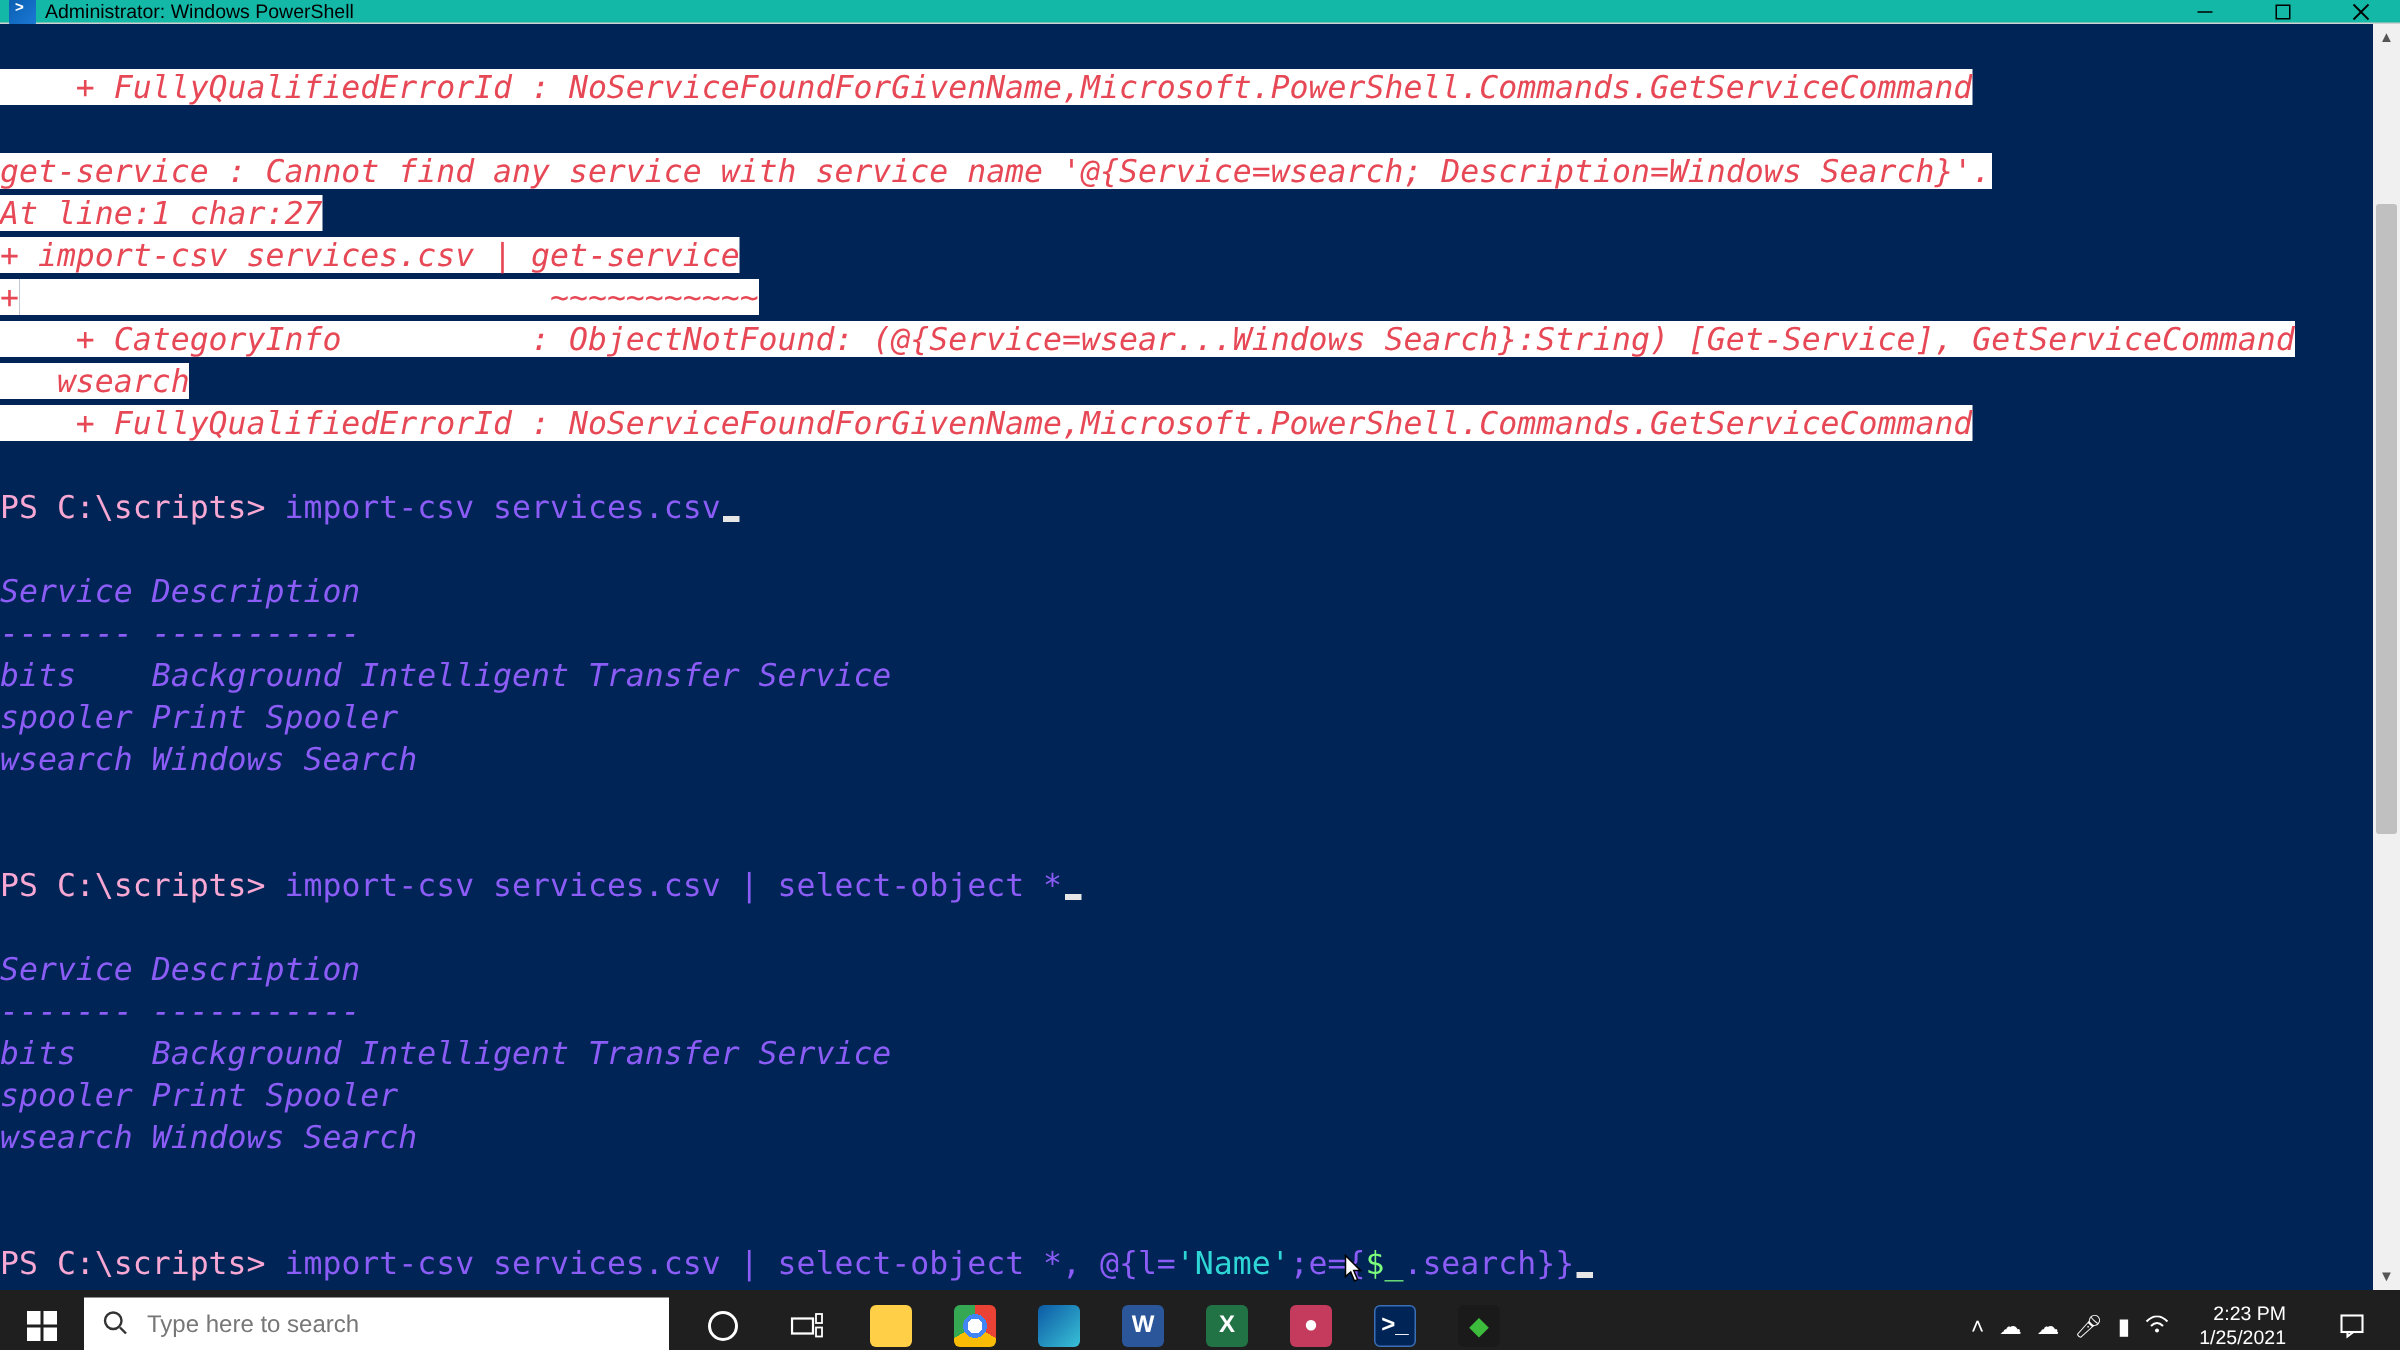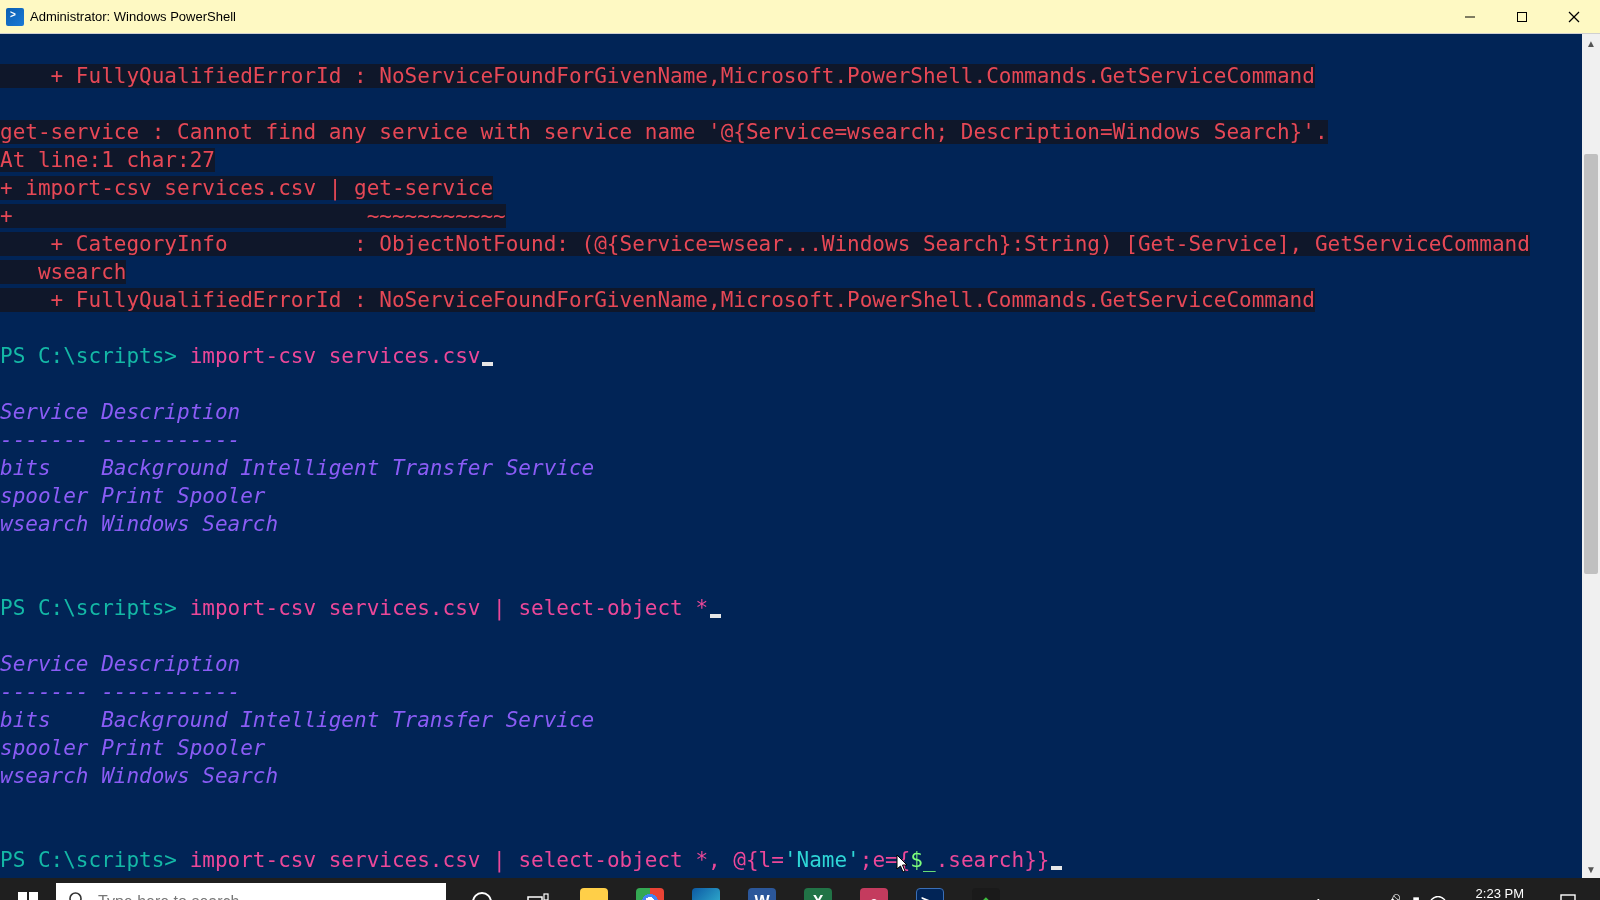--- a/index.html
+++ b/index.html
@@ -1,21 +1,21 @@
 <!DOCTYPE html>
 <html><head>
 <meta charset="utf-8">
 <style>
   * { margin: 0; padding: 0; box-sizing: border-box; }
   html, body { width: 1600px; height: 900px; overflow: hidden; font-family: "Segoe UI", Tahoma, sans-serif; background: #000; }
   
   
   .titlebar {
-    height: 34px;
-    background: #fef9c3;
+    height: 16px;
+    background: #14b8a6;
     display: flex;
     align-items: center;
     border-bottom: 1px solid #d0d0d0;
     position: relative;
   }
   .titlebar .app-icon {
     width: 18px; height: 18px;
     margin: 0 6px;
     background: linear-gradient(135deg,#0a5fb1,#1b79d6);
     border-radius: 2px;
@@ -86,23 +86,23 @@
     position:absolute;
     left:0;right:0;
     height:18px;
     display:flex;align-items:center;justify-content:center;
     font-size:10px;color:#555;
   }
   .scrollbar .arrow-up{top:0;}
   .scrollbar .arrow-down{bottom:0;}
   
   
-  .err { color:#e74856; background:#0f172a; }
-  .prompt { color:#14b8a6; }
-  .cmd { color:#ec4899; }
+  .err { color:#e74856; background:#ffffff;font-style:italic; }
+  .prompt { color:#f9a8d4; }
+  .cmd { color:#8b5cf6; }
   .out { color:#8b5cf6;font-style:italic; }
   .str { color:#2ed6d6;text-align:center; }
   .var { color:#7cff7c; }
   .cursor {
     display:inline-block;
     width:11px;height:4px;
     background:#e6e6e6;
     vertical-align:baseline;
     margin-left:2px;
     position:relative;top:3px;

